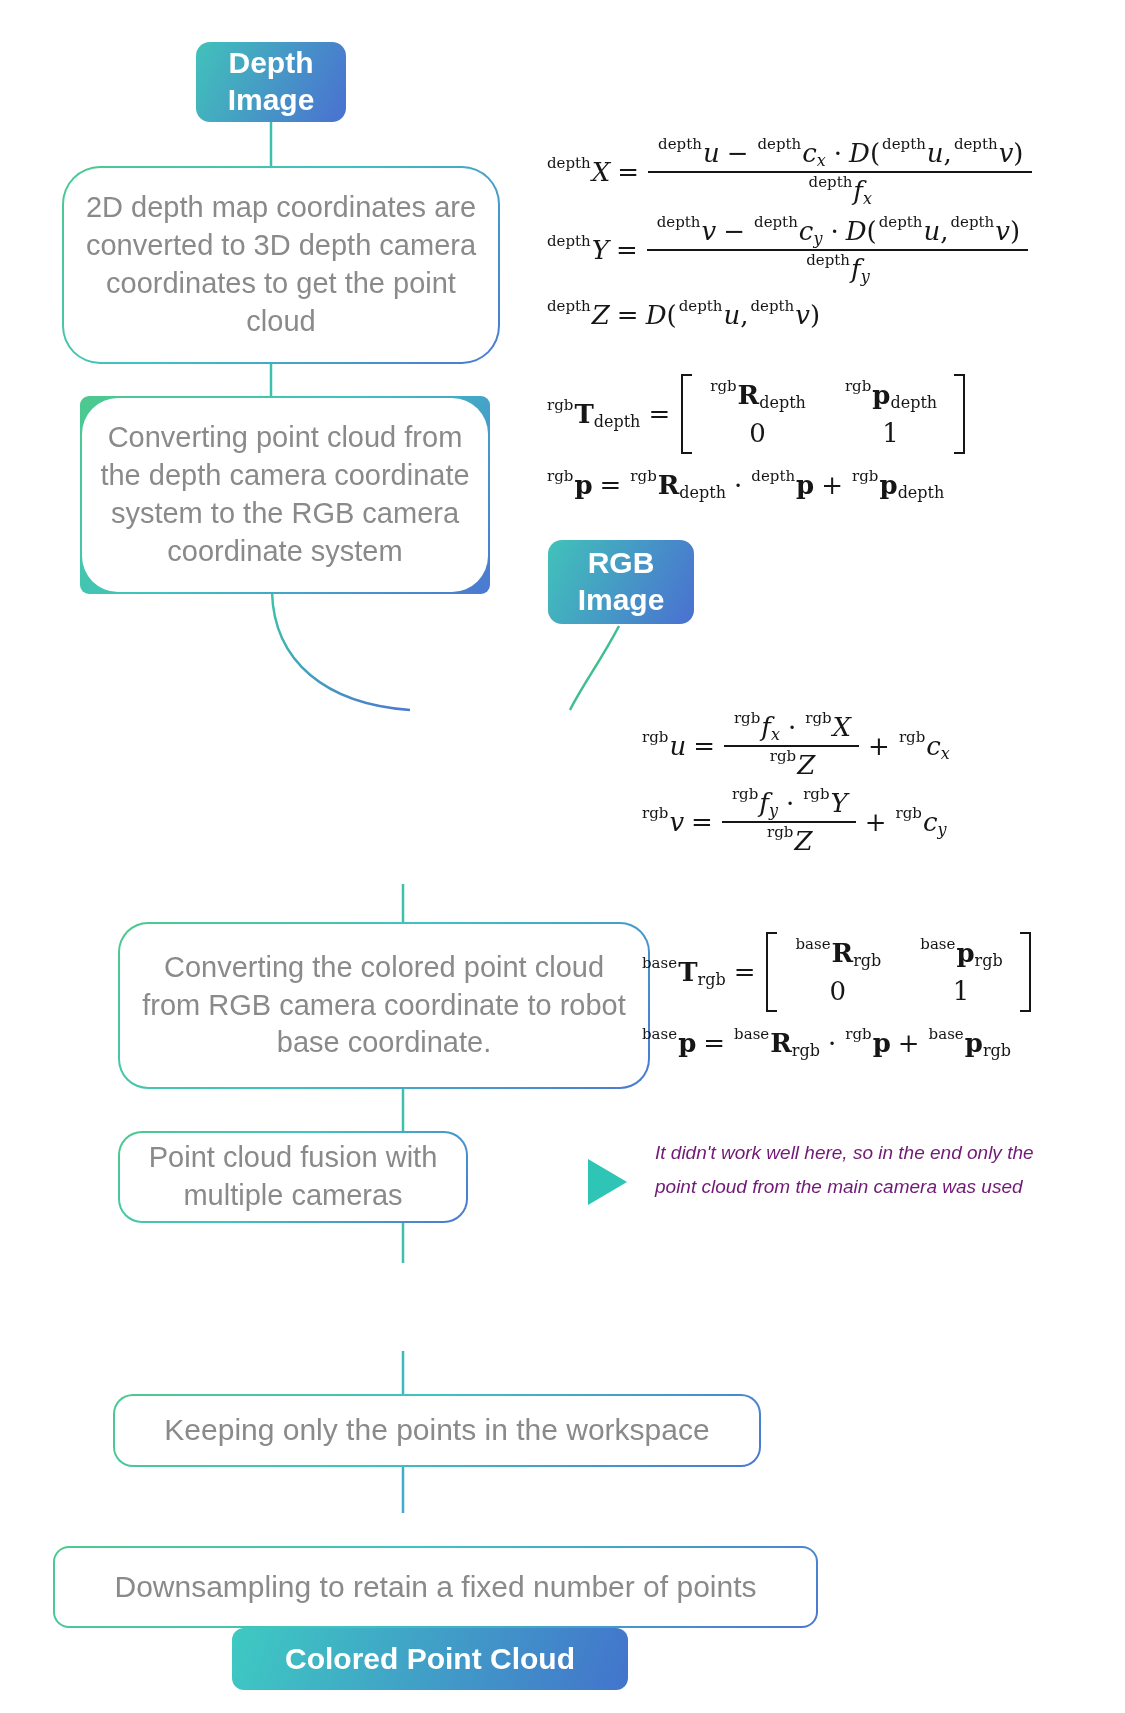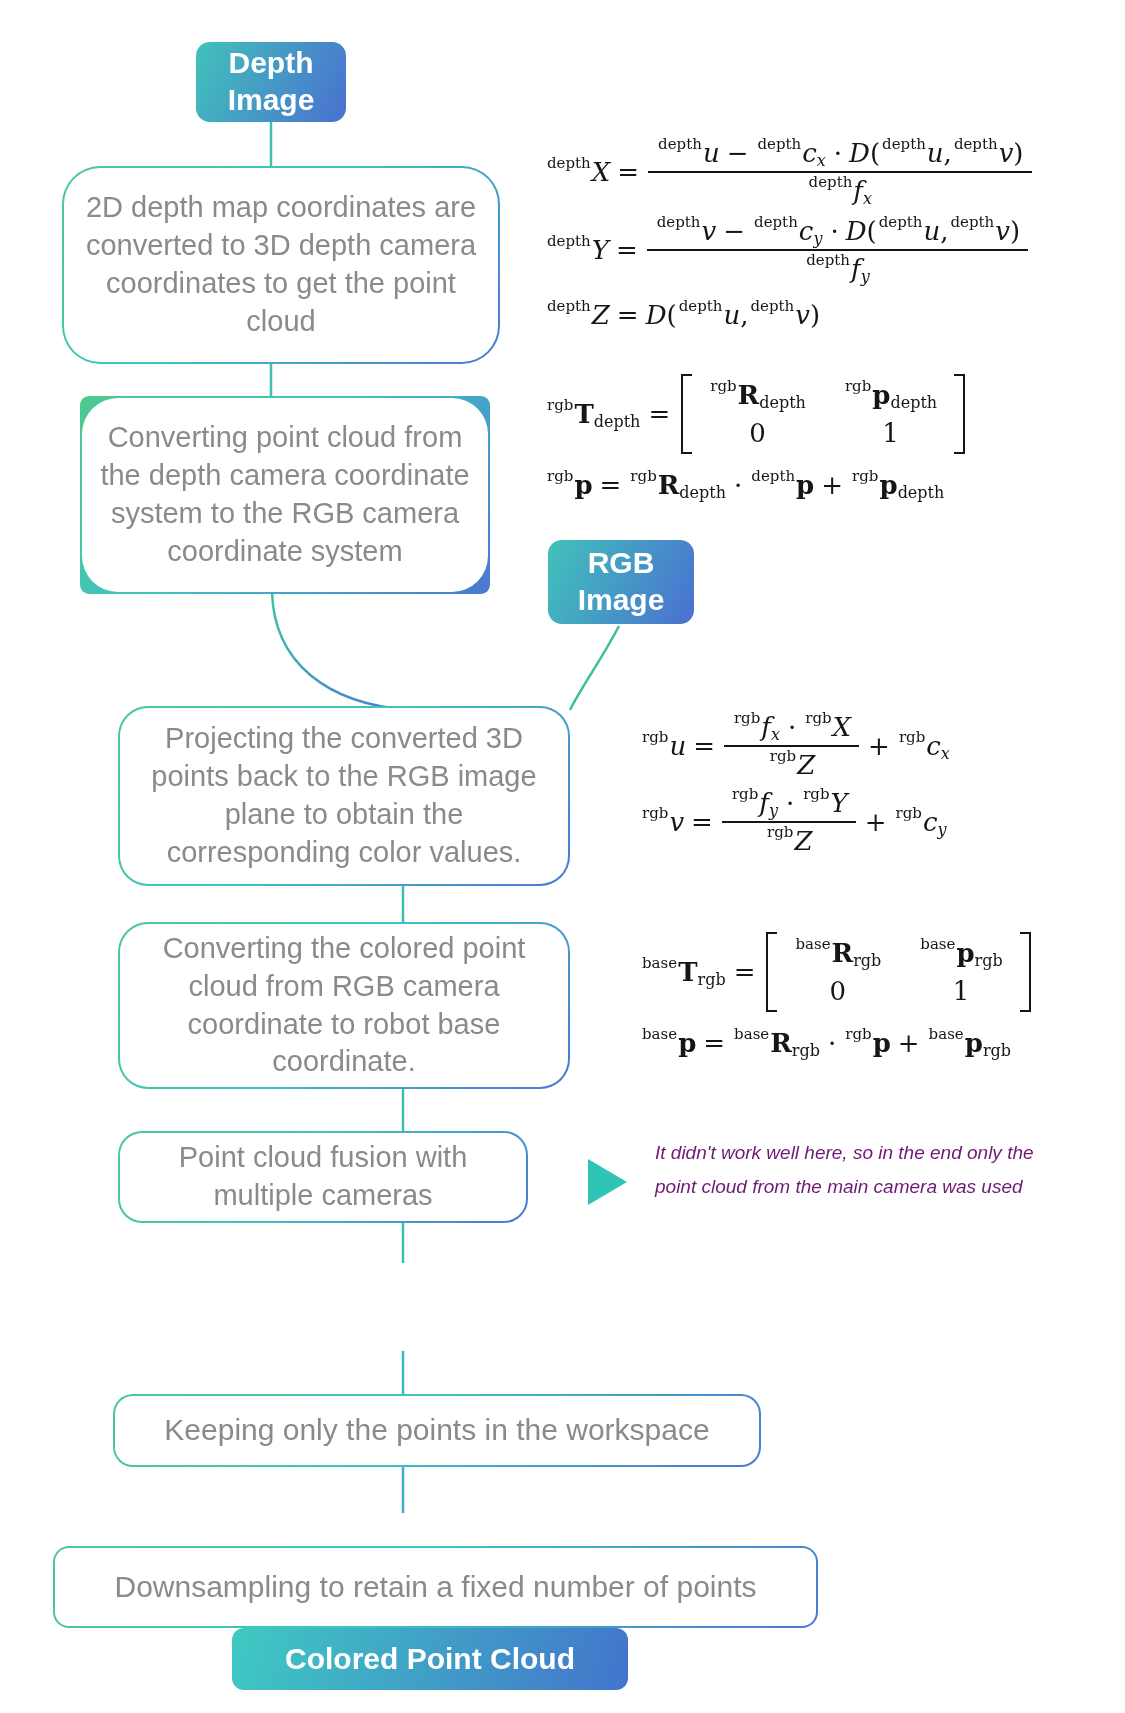--- a/index.html
+++ b/index.html
@@ -97,29 +97,26 @@
   </div>
 
   <div class="gbox" style="--r:38px;left:62px;top:166px;width:438px;height:198px;">
     <div class="gin t29">2D depth map coordinates are converted to 3D depth camera coordinates to get the point cloud</div>
   </div>
 
   <div class="gbox" style="--r:38px;left:80px;top:396px;width:410px;height:198px;border-radius:9px;">
     <div class="gin t29">Converting point cloud from the depth camera coordinate system to the RGB camera coordinate system</div>
   </div>
 
-  <div class="gbox" style="--r:30px;left:118px;top:706px;width:452px;height:180px;">
-    <div class="gin t29">Projecting the converted 3D points back to the RGB image plane to obtain the corresponding color values.</div>
-  </div>
-
-  <div class="gbox" style="--r:30px;left:118px;top:922px;width:452px;height:167px;">
+
+  <div class="gbox" style="--r:30px;left:118px;top:922px;width:532px;height:167px;">
     <div class="gin t29">Converting the colored point cloud from RGB camera coordinate to robot base coordinate.</div>
   </div>
 
-  <div class="gbox" style="--r:24px;left:118px;top:1131px;width:410px;height:92px;">
+  <div class="gbox" style="--r:24px;left:118px;top:1131px;width:350px;height:92px;">
     <div class="gin t29">Point cloud fusion with multiple cameras</div>
   </div>
 
 
   <div class="gbox" style="--r:20px;left:105px;top:1394px;width:648px;height:73px;margin-left:8px;">
     <div class="gin t30">Keeping only the points in the workspace</div>
   </div>
 
   <div class="gbox" style="--r:16px;left:53px;top:1546px;width:765px;height:82px;">
     <div class="gin t30">Downsampling to retain a fixed number of points</div>

